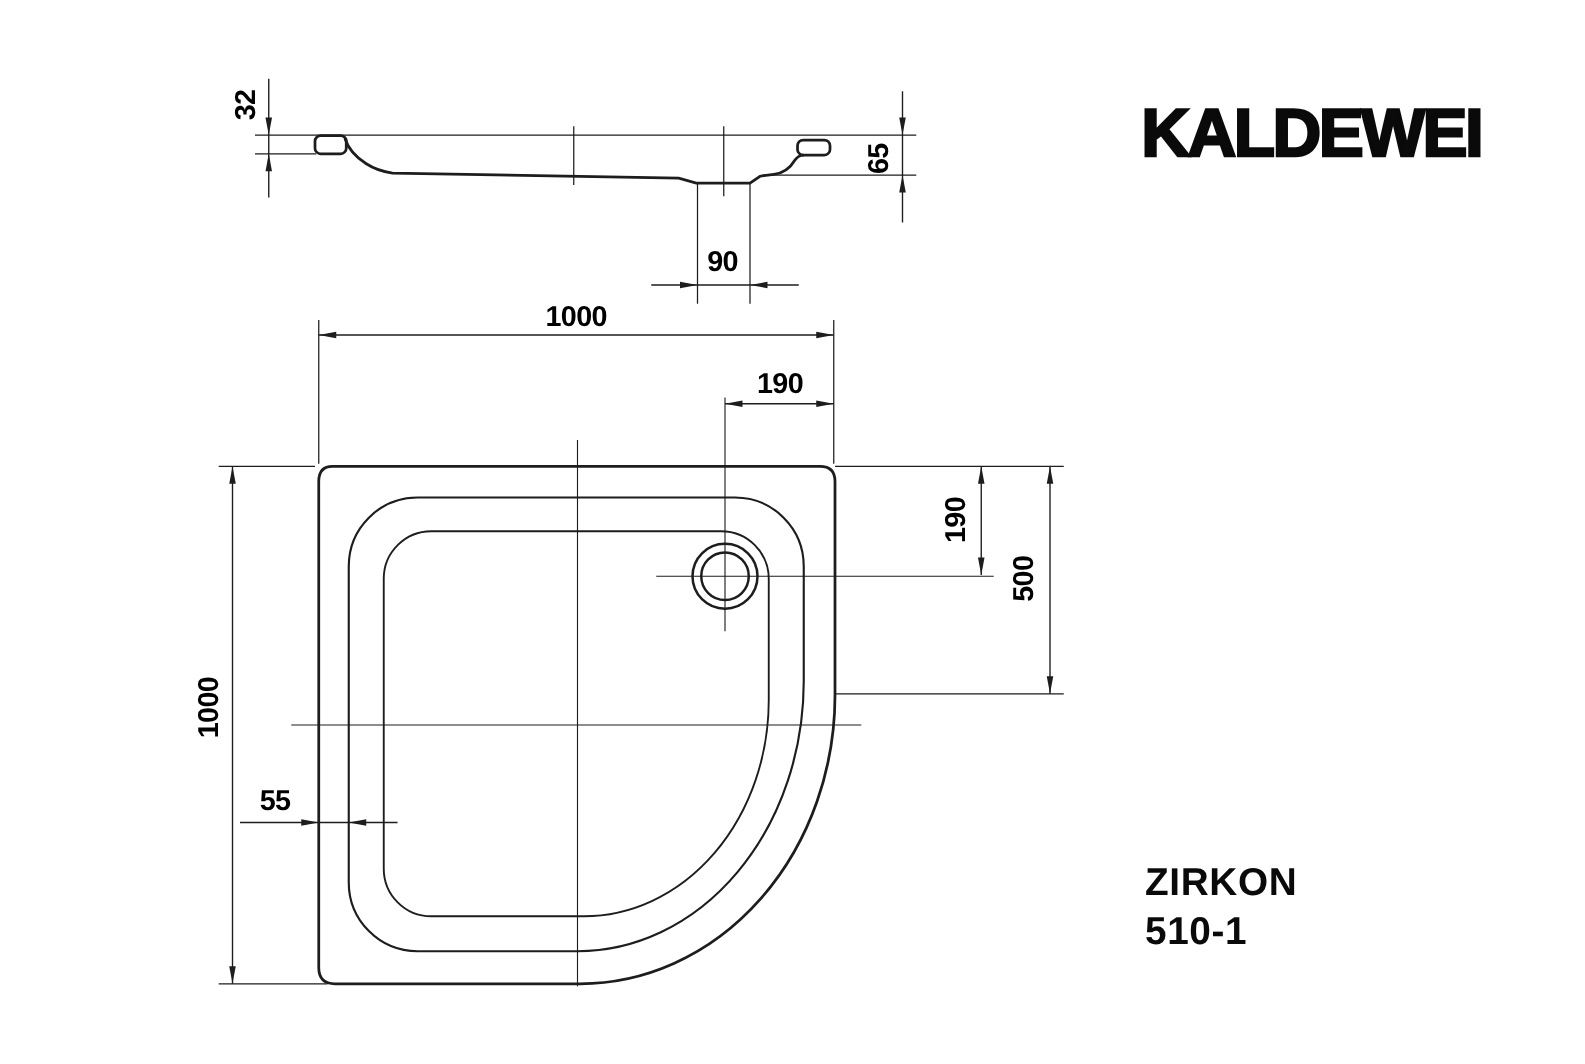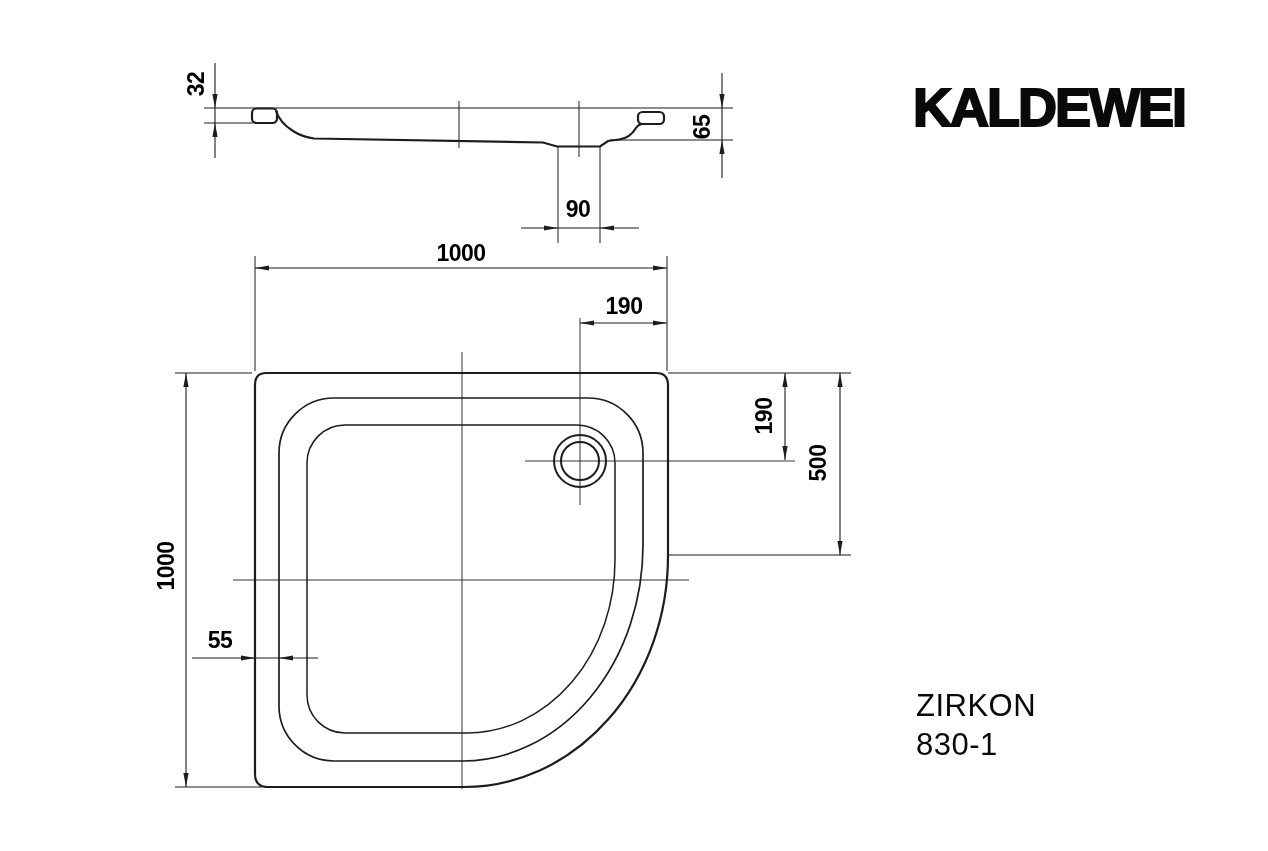--- a/index.html
+++ b/index.html
@@ -3,21 +3,21 @@
 <meta charset="utf-8">
 <style>
   html,body{margin:0;padding:0;background:#ffffff;}
   .canvas{position:relative;width:1268px;height:851px;background:#ffffff;overflow:hidden;
           font-family:"Liberation Sans", sans-serif;}
   svg{position:absolute;left:0;top:0;}
   .dimtext{font-family:"Liberation Sans", sans-serif;font-weight:bold;font-size:23px;fill:#000;letter-spacing:-0.5px;}
   .logo{position:absolute;left:913px;top:76px;font-size:54px;font-weight:900;color:#0a0a0a;
         letter-spacing:-2px;font-family:"Liberation Sans", sans-serif;
         -webkit-text-stroke:2px #0a0a0a;}
-  .product{position:absolute;left:916px;top:686px;font-size:31px;font-weight:normal;color:#0a0a0a;
+  .product{position:absolute;left:916px;top:686px;font-size:31px;font-weight:bold;color:#0a0a0a;
            line-height:39px;font-family:"Liberation Sans", sans-serif;letter-spacing:0.5px;}
   .product div{white-space:nowrap;}
 </style>
 </head>
 <body>
 
 <div class="canvas">
 
   <svg width="1268" height="851" viewBox="0 0 1268 851">
 
@@ -139,16 +139,16 @@
         <polygon fill="#1d1d1d" stroke="none" points="840,555 837.4,541 842.6,541"></polygon>
       </g>
       <text class="dimtext" x="820" y="463" text-anchor="middle" dominant-baseline="middle" stroke="none" transform="rotate(-90 820 463)">500</text>
     </g>
   </svg>
 
   <div class="logo">KALDEWEI</div>
 
   <div class="product">
     <div>ZIRKON</div>
-    <div>830-1</div>
+    <div>510-1</div>
   </div>
 
 </div>
 
 </body></html>

